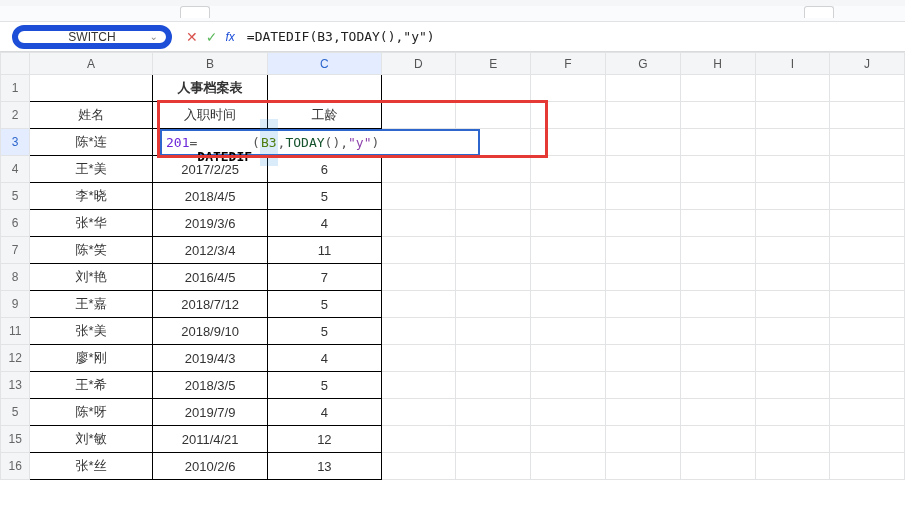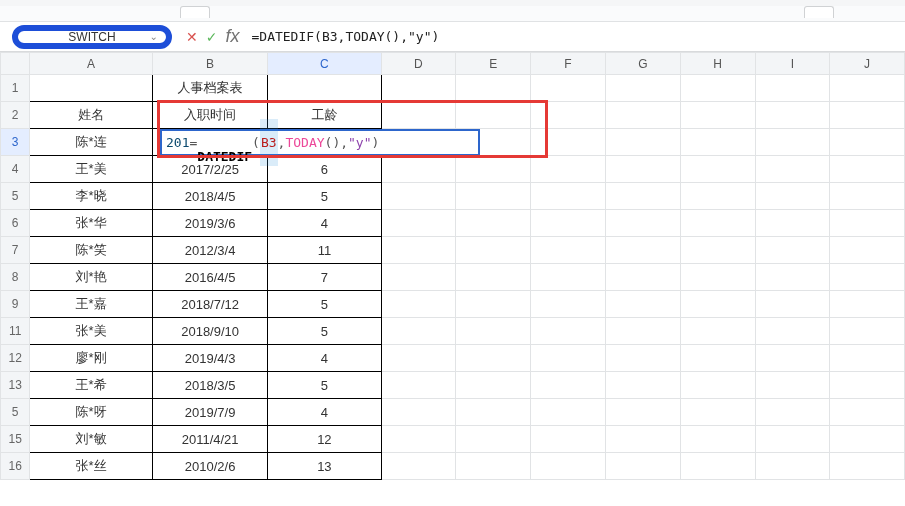--- a/index.html
+++ b/index.html
@@ -55,21 +55,21 @@
     color: #888;
   }
   .fx-controls {
     display: flex;
     align-items: center;
     margin-left: 14px;
     gap: 8px;
   }
   .fx-cancel { color: #d9534f; font-size: 14px; }
   .fx-accept { color: #5cb85c; font-size: 14px; }
-  .fx-label { font-style: italic; font-size: 18px; color: #737373; }
+  .fx-label { font-style: italic; font-size: 12px; color: #1d4ed8; }
   .formula-input {
     margin-left: 12px;
     font-family: Consolas, monospace;
     font-size: 13px;
     color: #222;
     flex: 1;
     border: none;
     outline: none;
     background: transparent;
   }
@@ -106,21 +106,21 @@
     width: 30px;
     font-weight: normal;
   }
   .col-A { width: 128px; }
   .col-B { width: 118px; }
   .col-C { width: 118px; }
   .col-narrow { width: 78px; }
   .data-border {
     border: 1px solid #000 !important;
   }
-  .title-cell { font-size: 16px; font-weight: 400; }
+  .title-cell { font-size: 16px; font-weight: 700; }
   .colhead-active { background: #e4edff !important; color: #2d66cc !important; }
   .rowhead-active { background: #e4edff !important; color: #2d66cc !important; }
   .red-annotation {
     position: absolute;
     border: 3px solid #e53935;
     pointer-events: none;
     z-index: 5;
   }
   .cell-edit-overlay {
     position: absolute;
@@ -135,22 +135,22 @@
     white-space: nowrap;
   }
   .ref-highlight {
     position: absolute;
     border: 1px solid #3498db;
     background: rgba(52,152,219,0.12);
     z-index: 3;
     pointer-events: none;
   }
   .tok-fn { color: #000; font-weight: bold; margin-top: 28px; }
-  .tok-ref { color: #b91c1c; background: rgba(52,152,219,0.18); padding: 16px 1px; }
-  .tok-fn2 { color: #ec4899; }
+  .tok-ref { color: #4d7c0f; background: rgba(52,152,219,0.18); padding: 16px 1px; }
+  .tok-fn2 { color: #14532d; }
   .tok-str { color: #8e44ad; }
   .tok-punc { color: #555; }
 </style>
 </head>
 <body>
 
 <div class="topspace"></div>
 <div class="toolbar-fragment">
   <div class="toolbar-box"></div>
   <div class="toolbar-box" style="margin-left:570px;"></div>
@@ -381,21 +381,21 @@
           <td class=""></td>
           <td class=""></td>
           <td class=""></td>
         </tr>
       </tbody>
     </table>
 
   <div class="ref-highlight" style="left:159px; top:77px; width:117px; height:27px;"></div>
 
   <div class="cell-edit-overlay" style="left:160px; top:77px; width:320px; height:27px;">
-    <span style="color:#0c4a6e;">201</span>
+    <span style="color:#6d28d9;">201</span>
     <span class="tok-punc">=</span>
     <span class="tok-fn">DATEDIF</span>
     <span class="tok-punc">(</span>
     <span class="tok-ref">B3</span>
     <span class="tok-punc">,</span>
     <span class="tok-fn2">TODAY</span>
     <span class="tok-punc">(</span>
     <span class="tok-punc">)</span>
     <span class="tok-punc">,</span>
     <span class="tok-str">"y"</span>

